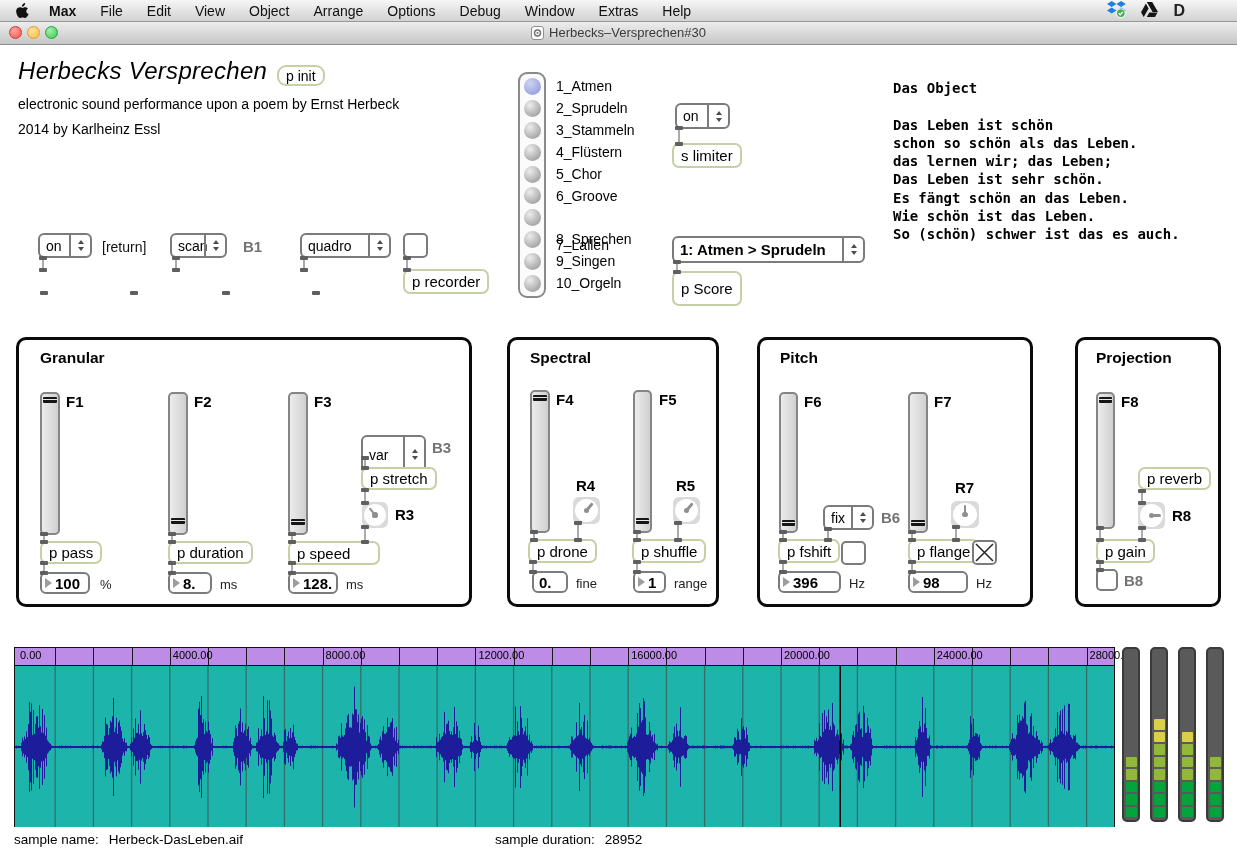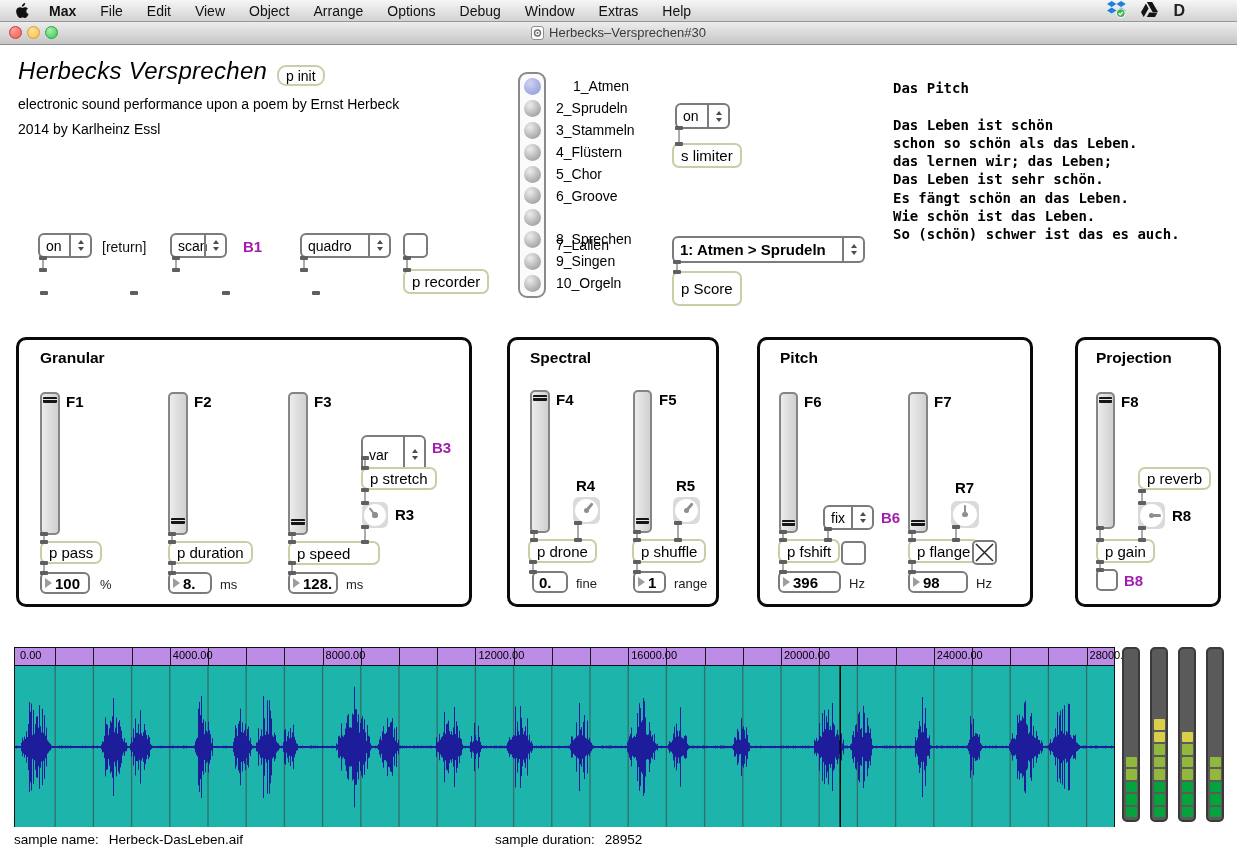--- a/index.html
+++ b/index.html
@@ -46,21 +46,21 @@
   .vslider .handle{position:absolute;left:1px;right:1px;height:6px;border-radius:1px;
            background:linear-gradient(#161616 0 2px,#e6e6e6 2px 3px,#161616 3px 6px)}
   .dial{position:absolute;background:#dadada;border-radius:6px}
   .dial .face{position:absolute;inset:2px;background:#fff;border-radius:50%}
   .dial .ndl{position:absolute;inset:2px}
   .dial .ndl::before{content:'';position:absolute;left:calc(50% - 1.3px);top:2px;width:2.6px;height:9px;background:#8f8f8f;border-radius:2px}
   .dial .dot{position:absolute;left:calc(50% - 2.6px);top:calc(50% - 2.6px);width:5.2px;height:5.2px;background:#8f8f8f;border-radius:50%}
   .panel{position:absolute;box-sizing:border-box;border:3px solid #0a0a0a;border-radius:10px}
   .ptitle{position:absolute;font-weight:bold;font-size:15.5px}
   .flabel{position:absolute;font-weight:bold;font-size:15px}
-  .pink{color:#a21caf;font-weight:bold;font-size:15px;position:absolute}
+  .pink{color:#737373;font-weight:bold;font-size:15px;position:absolute}
   .unit{position:absolute;font-size:13px;color:#222}
   .lbl{position:absolute;font-size:14px;color:#111}
   .cord{position:absolute;width:2px;background:#ababab}
   .cord::before,.cord::after{content:'';position:absolute;left:-3px;width:8px;height:4px;background:#5f5f5f;border-radius:1px}
   .cord::before{top:-1px}.cord::after{bottom:-1px}
   .nub{position:absolute;width:8px;height:4px;background:#5f5f5f;border-radius:1px}
   
   #main-title{position:absolute;left:18px;top:57px;font-style:italic;font-size:24px;font-weight:500;letter-spacing:.3px}
   #sub1{position:absolute;left:18px;top:96px;font-size:14px}
   #sub2{position:absolute;left:18px;top:121px;font-size:14px}
@@ -179,21 +179,21 @@
       <div class="rball"></div>
       <div class="rball"></div>
       <div class="rball"></div>
       <div class="rball"></div>
       <div class="rball"></div>
       <div class="rball"></div>
       <div class="rball"></div>
       <div class="rball"></div>
     </div>
   <div id="preset-labels">
-      <div style="top: 0px; margin-left: 17px;">1_Atmen</div>
+      <div style="top: 0px;">1_Atmen</div>
       <div style="top: 21.9px;">2_Sprudeln</div>
       <div style="top: 43.8px;">3_Stammeln</div>
       <div style="top: 65.7px;">4_Flüstern</div>
       <div style="top: 87.6px;">5_Chor</div>
       <div style="top: 109.5px;">6_Groove</div>
       <div style="top: 131.4px; margin-top: 28px;">7_Lallen</div>
       <div style="top: 153.3px;">8_Sprechen</div>
       <div style="top: 175.2px;">9_Singen</div>
       <div style="top: 197.1px;">10_Orgeln</div>
     </div>
@@ -210,21 +210,21 @@
   <div class="dd bold" style="left:672px;top:236px;width:193px;height:27px">
       <span>1: Atmen &gt; Sprudeln</span>
       <span class="arrows">
         <i class="up"></i>
         <i class="down"></i>
       </span>
     </div>
   <div class="pbtn" style="left:672px;top:271px;height:35px">p Score</div>
 
   <div id="poem">
-      <div>Das Pitch</div>
+      <div>Das Object</div>
       <div>&nbsp;</div>
       <div>Das Leben ist schön</div>
       <div>schon so schön als das Leben.</div>
       <div>das lernen wir; das Leben;</div>
       <div>Das Leben ist sehr schön.</div>
       <div>Es fängt schön an das Leben.</div>
       <div>Wie schön ist das Leben.</div>
       <div>So (schön) schwer ist das es auch.</div>
     </div>
 

